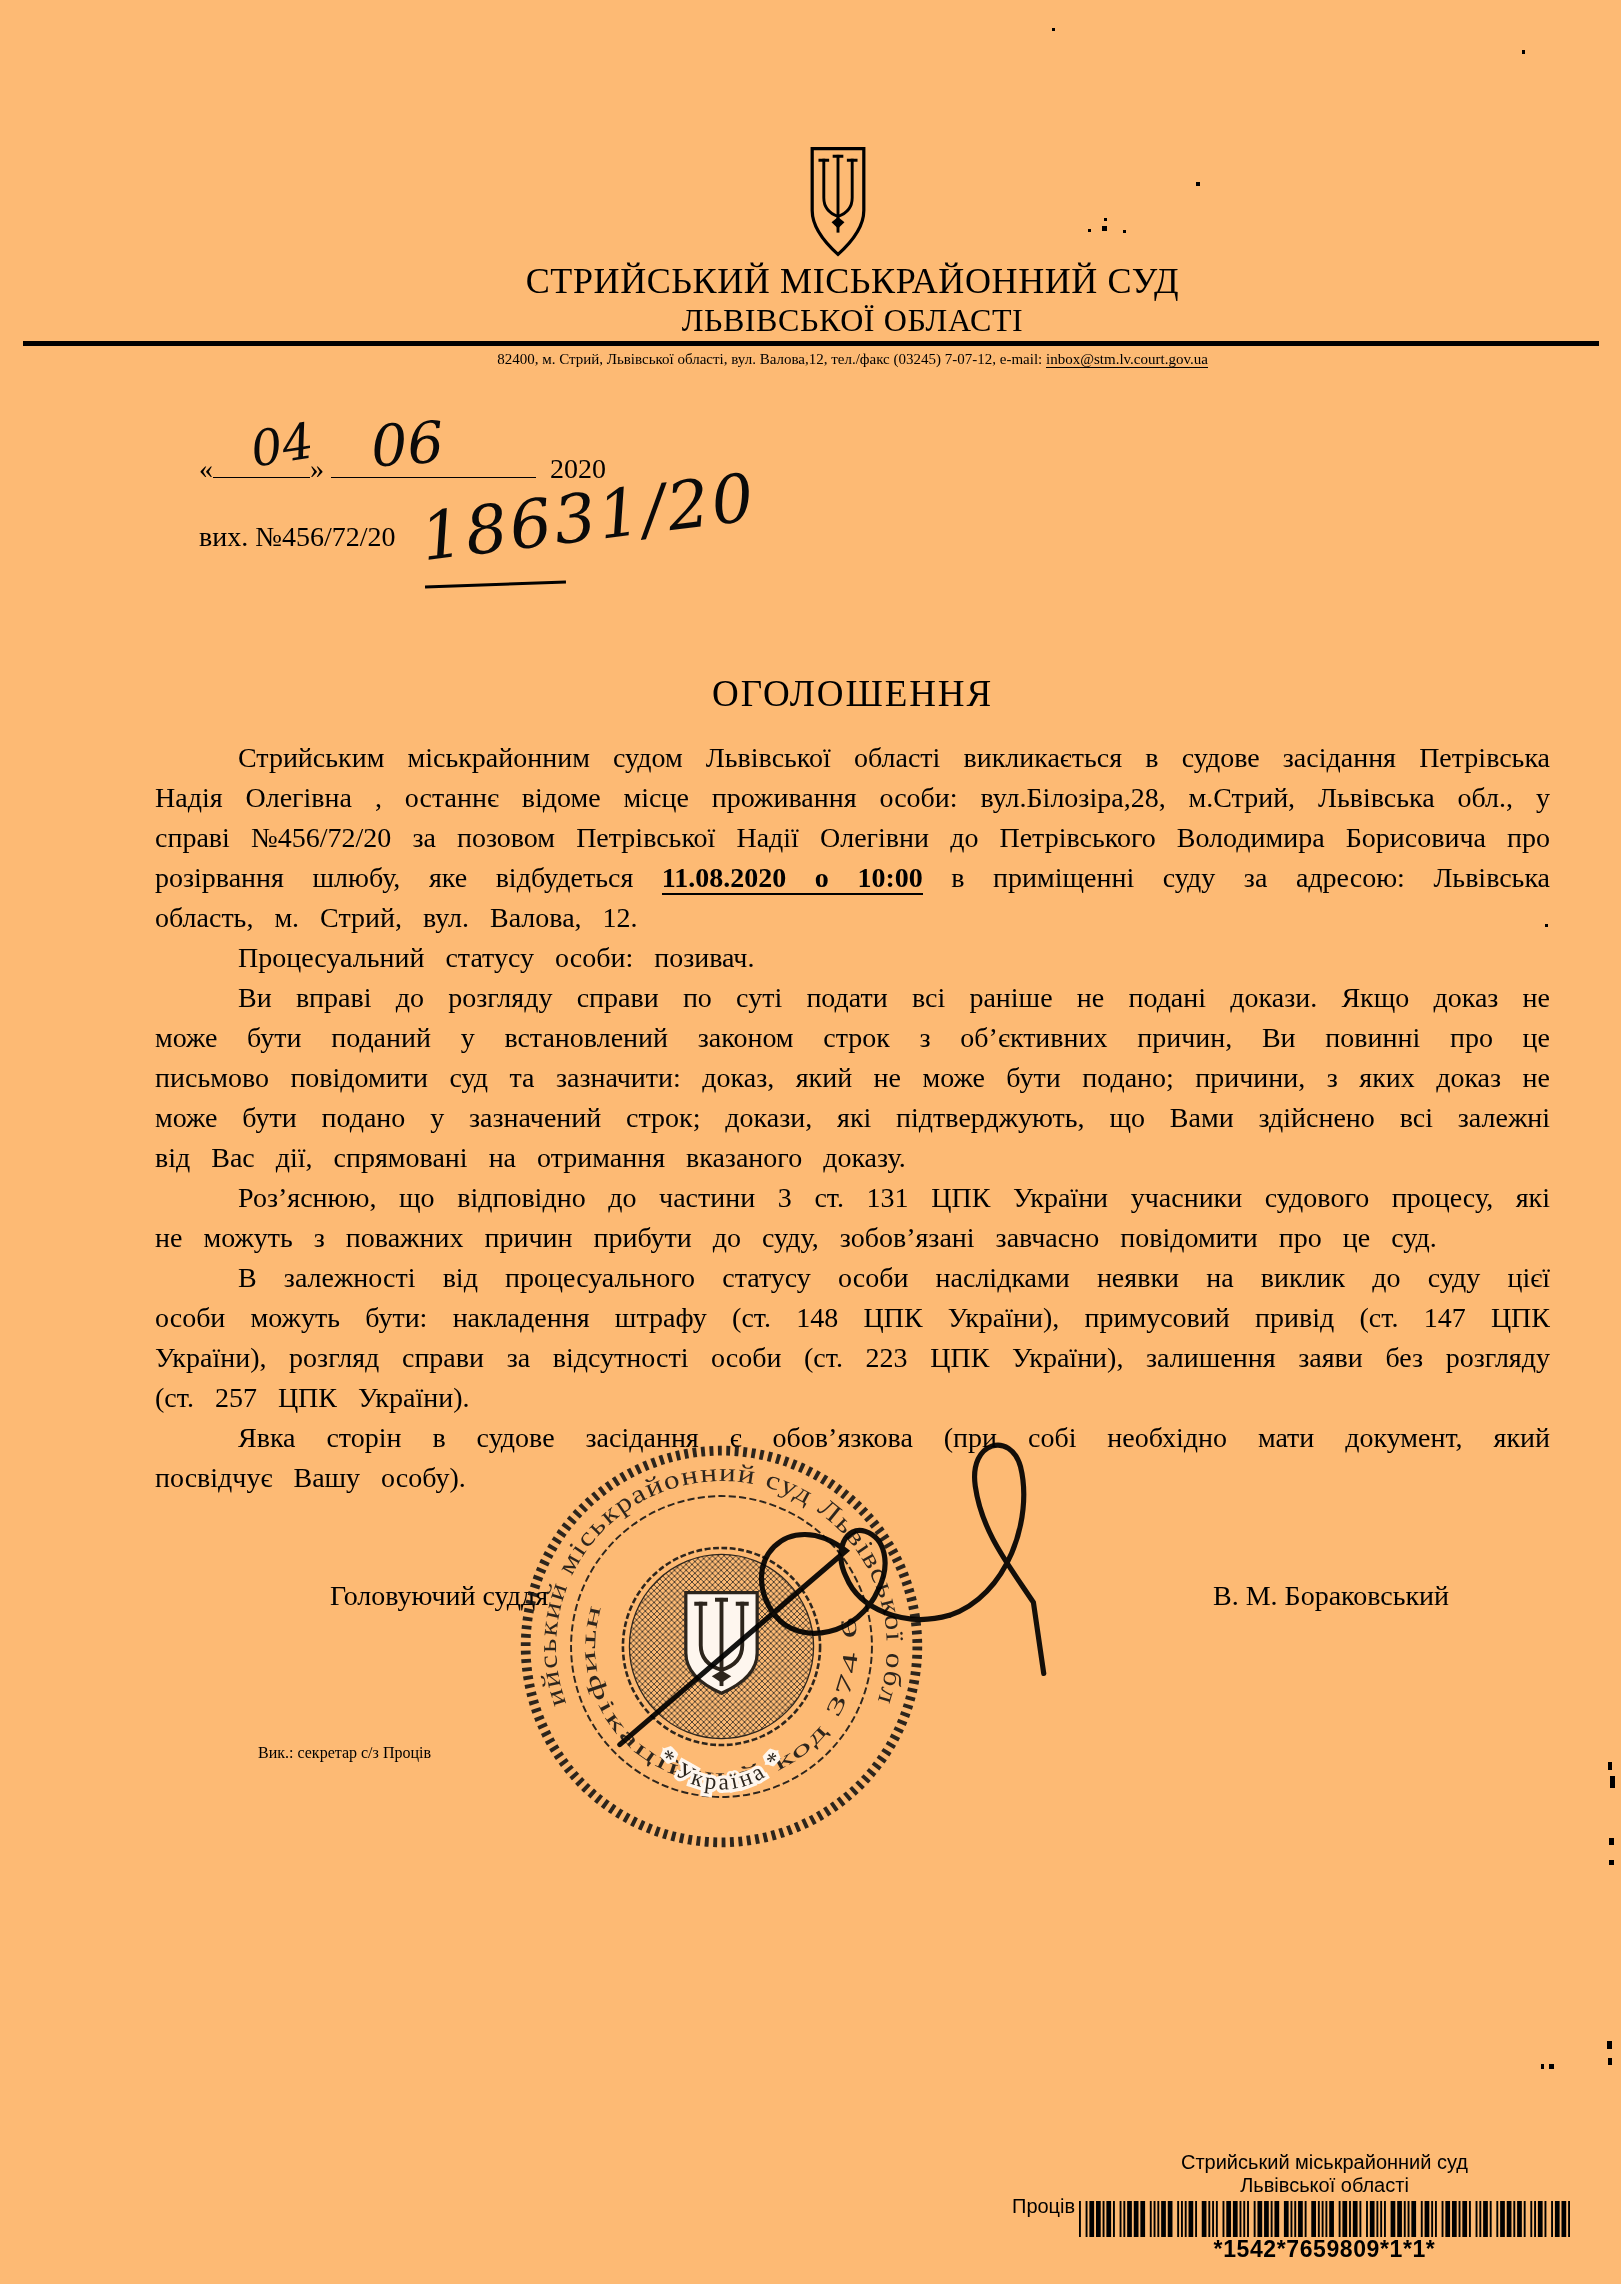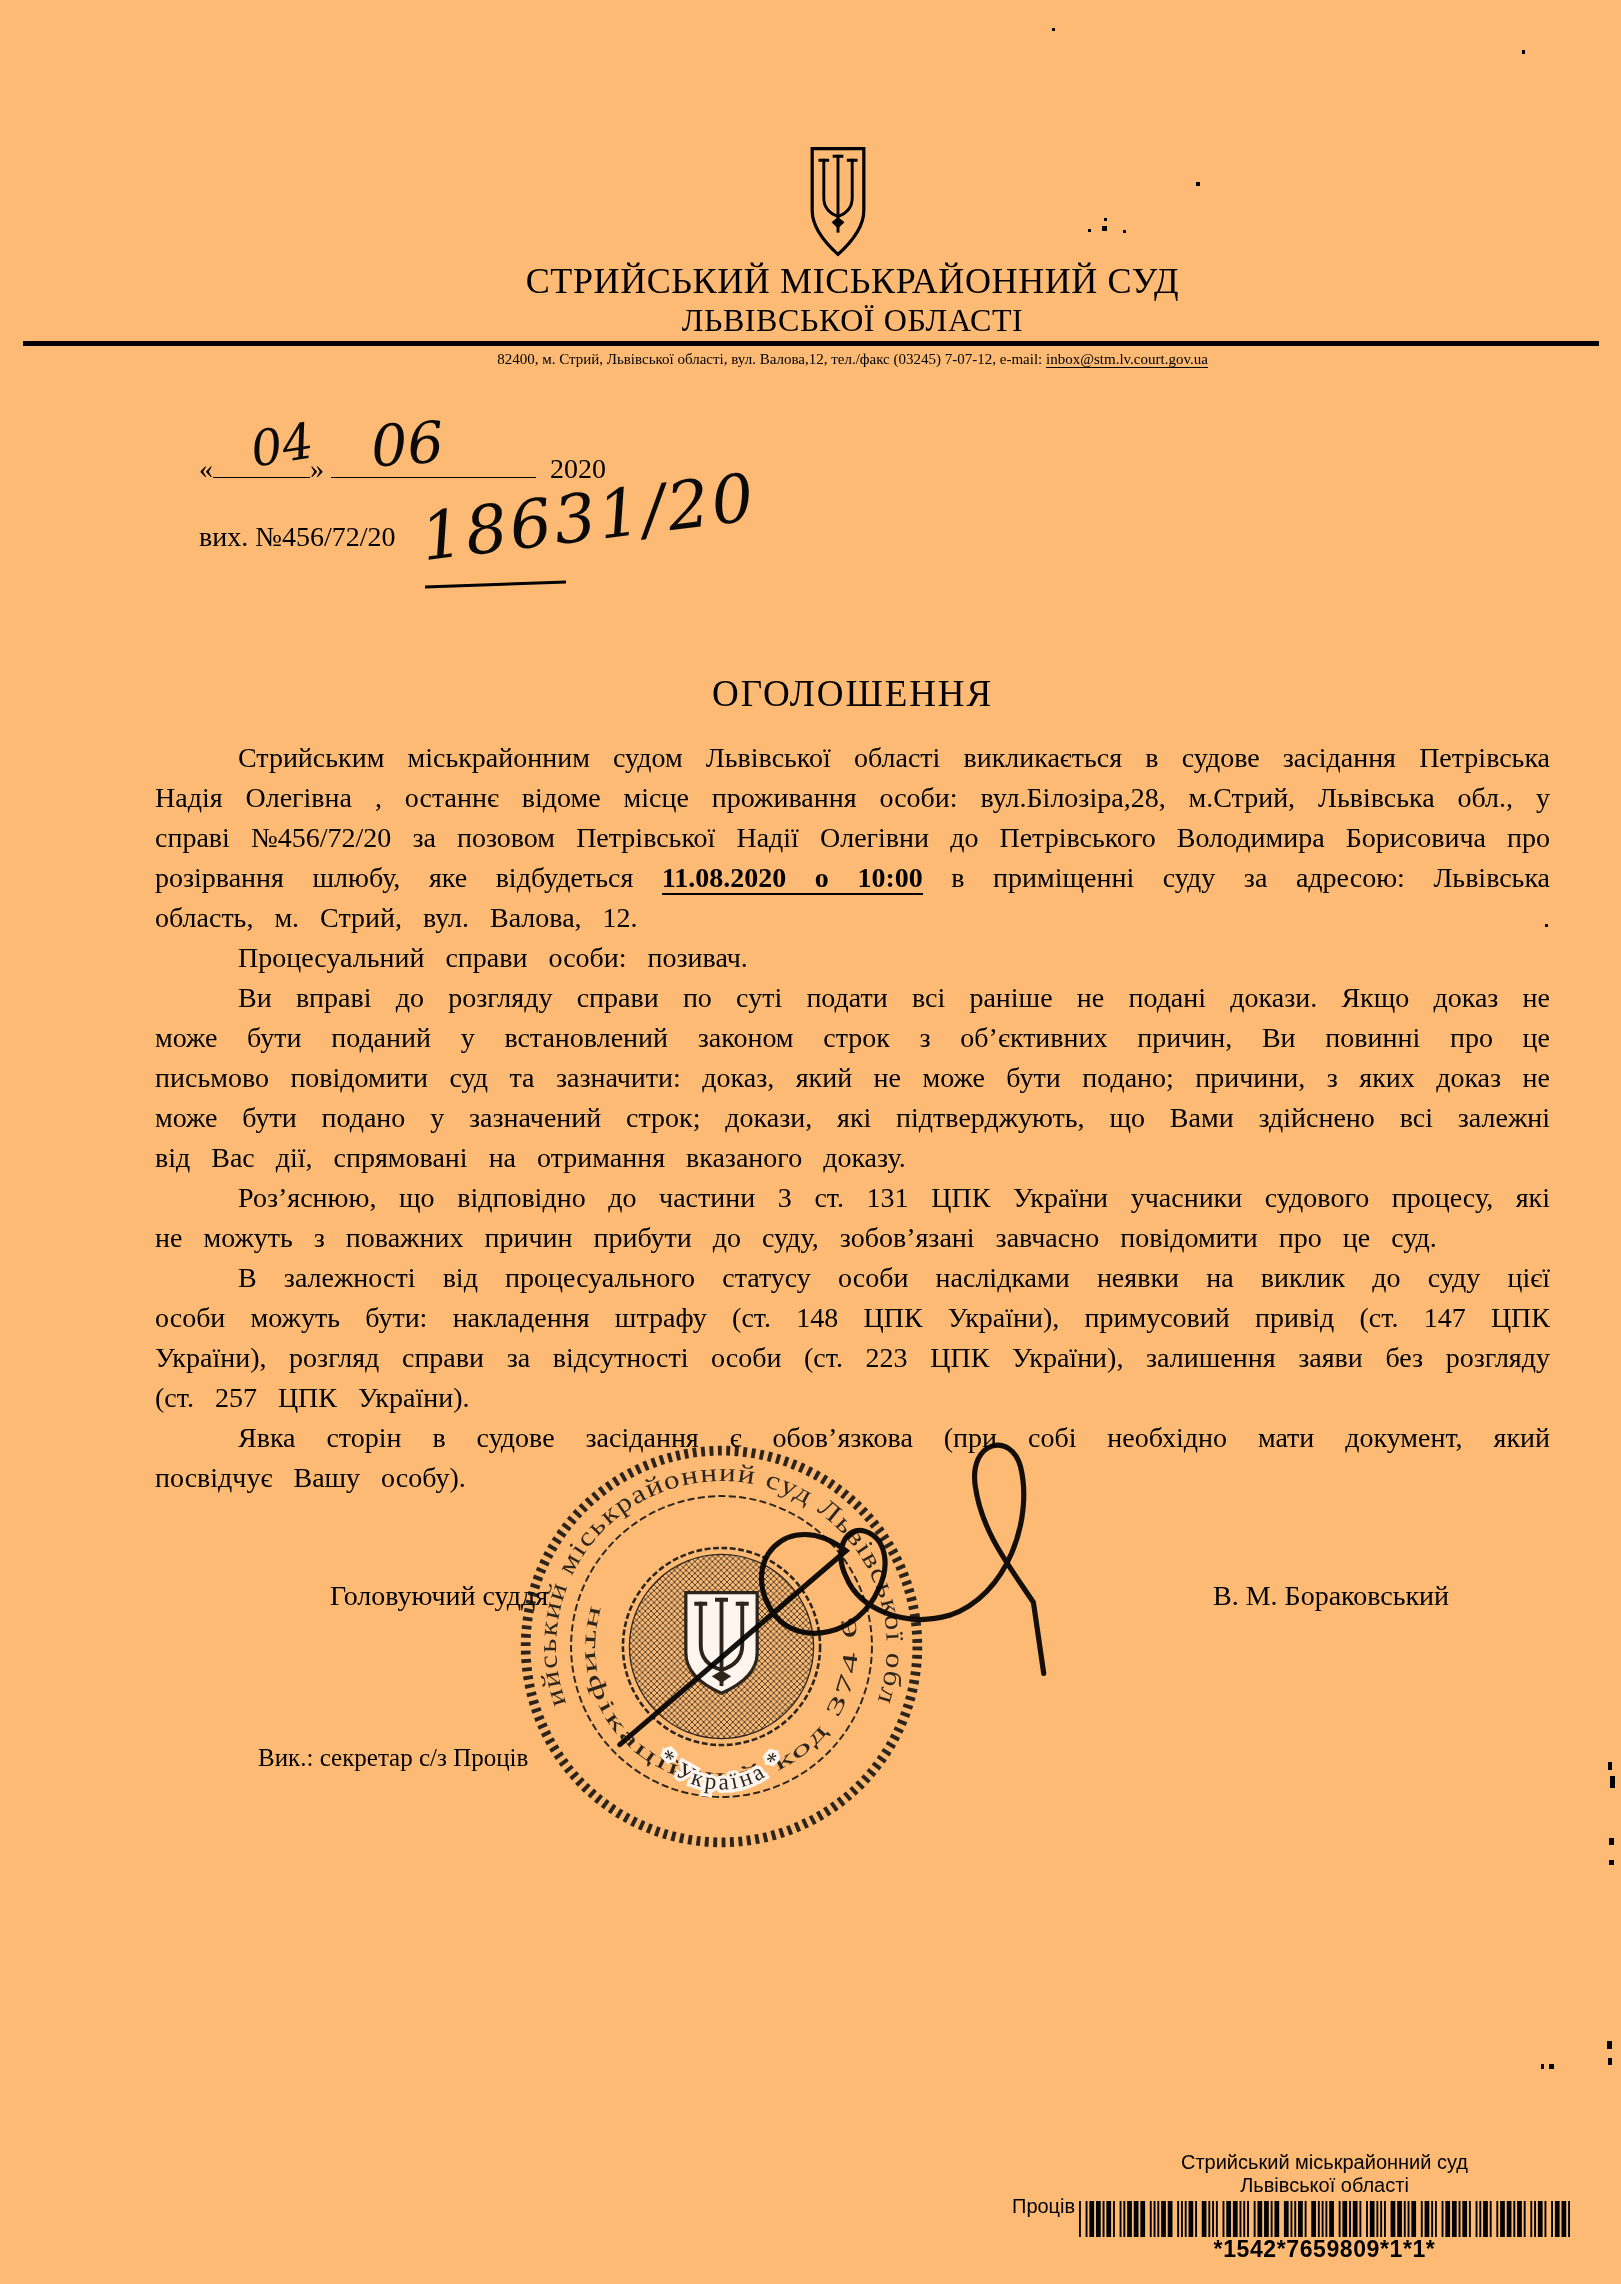--- a/index.html
+++ b/index.html
@@ -27,21 +27,21 @@
   .hand-ref{left:420px;top:479px;font-size:66px;transform:rotate(-7deg);letter-spacing:2.6px;}
   .ref-underline{left:425px;top:583px;width:141px;height:3.2px;background:#000;transform:rotate(-2deg);}
   
   .doc-title{left:155px;top:672px;width:1395px;text-align:center;font-size:37px;letter-spacing:1.9px;}
   .body-block{left:155px;top:738px;width:1395px;font-size:28px;line-height:40px;text-align:justify;word-spacing:14px;}
   .body-block p{margin:0;text-indent:83px;}
   .hl-date{font-weight:bold;border-bottom:2.6px solid #000;white-space:nowrap;}
   
   .judge-label{left:330px;top:1580px;font-size:28px;white-space:nowrap;}
   .judge-name{left:1213px;top:1580px;font-size:28px;white-space:nowrap;}
-  .executor{left:258px;top:1744px;font-size:25px;white-space:nowrap;}
+  .executor{left:258px;top:1744px;font-size:16px;white-space:nowrap;}
   .stamp{left:514px;top:1439px;opacity:.88;}
   .signature{left:568px;top:1415px;}
   
   .footer{left:1079px;top:2151px;width:491px;text-align:center;font-family:"Liberation Sans","DejaVu Sans",sans-serif;}
   .footer .f1,.footer .f2{font-size:20px;line-height:23px;}
   .footer .bc{margin-top:3.9px;}
   .footer .bval{font-size:23px;font-weight:bold;letter-spacing:0.6px;margin-top:-2.6px;}
   .clerk{left:1012px;top:2195px;font-size:20px;font-family:"Liberation Sans","DejaVu Sans",sans-serif;white-space:nowrap;}
   
   .speck{background:#000;}
@@ -71,21 +71,21 @@
   <div class="abs hand hand-month">06</div>
 
   <div class="abs ref-row">вих. №456/72/20</div>
   <div class="abs hand hand-ref">18631/20</div>
   <div class="abs ref-underline"></div>
 
   <div class="abs doc-title">ОГОЛОШЕННЯ</div>
 
   <div class="abs body-block">
     <p><span>Стрийським міськрайонним судом Львівської області викликається в судове засідання Петрівська Надія Олегівна , останнє відоме місце проживання особи: вул.Білозіра,28,  м.Стрий, Львівська обл., у справі №456/72/20 за позовом Петрівської Надії Олегівни до Петрівського Володимира Борисовича про розірвання шлюбу, яке відбудеться </span><span class="hl-date">11.08.2020 о 10:00</span><span> в приміщенні суду за адресою: Львівська область, м. Стрий, вул. Валова, 12.</span></p>
-    <p>Процесуальний справи особи: позивач.</p>
+    <p>Процесуальний статусу особи: позивач.</p>
     <p>Ви вправі до розгляду справи по суті подати всі раніше не подані докази. Якщо доказ не може бути поданий у встановлений законом строк з об’єктивних причин, Ви повинні про це письмово повідомити суд та зазначити: доказ, який не може бути подано; причини, з яких доказ не може бути подано у зазначений строк; докази, які підтверджують, що Вами здійснено всі залежні від Вас дії, спрямовані на отримання вказаного доказу.</p>
     <p>Роз’яснюю, що відповідно до частини 3 ст. 131 ЦПК України учасники судового процесу, які не можуть з поважних причин прибути до суду, зобов’язані завчасно повідомити про це суд.</p>
     <p>В залежності від процесуального статусу особи наслідками неявки на виклик до суду цієї особи можуть бути: накладення штрафу (ст. 148 ЦПК України), примусовий привід (ст. 147 ЦПК України), розгляд справи за відсутності особи (ст. 223 ЦПК України), залишення заяви без розгляду (ст. 257 ЦПК України).</p>
     <p>Явка сторін в судове засідання є обов’язкова (при собі необхідно мати документ, який посвідчує Вашу особу).</p>
   </div>
 
   <div class="abs judge-label">Головуючий суддя</div>
   <div class="abs judge-name">В. М. Бораковський</div>
   <div class="abs executor">Вик.:  секретар с/з Проців</div>
 

